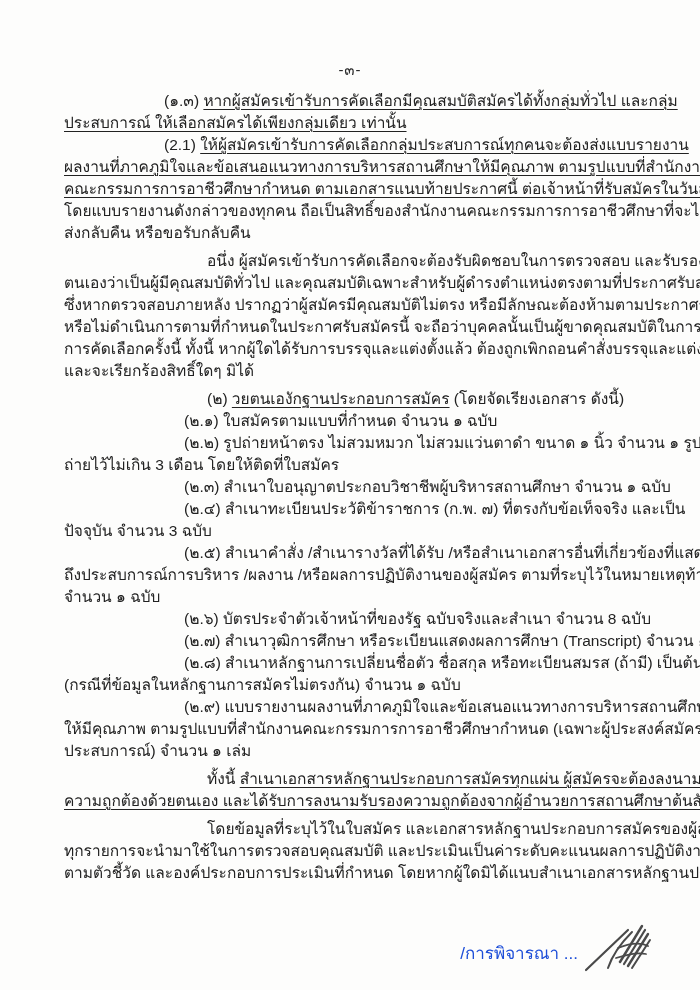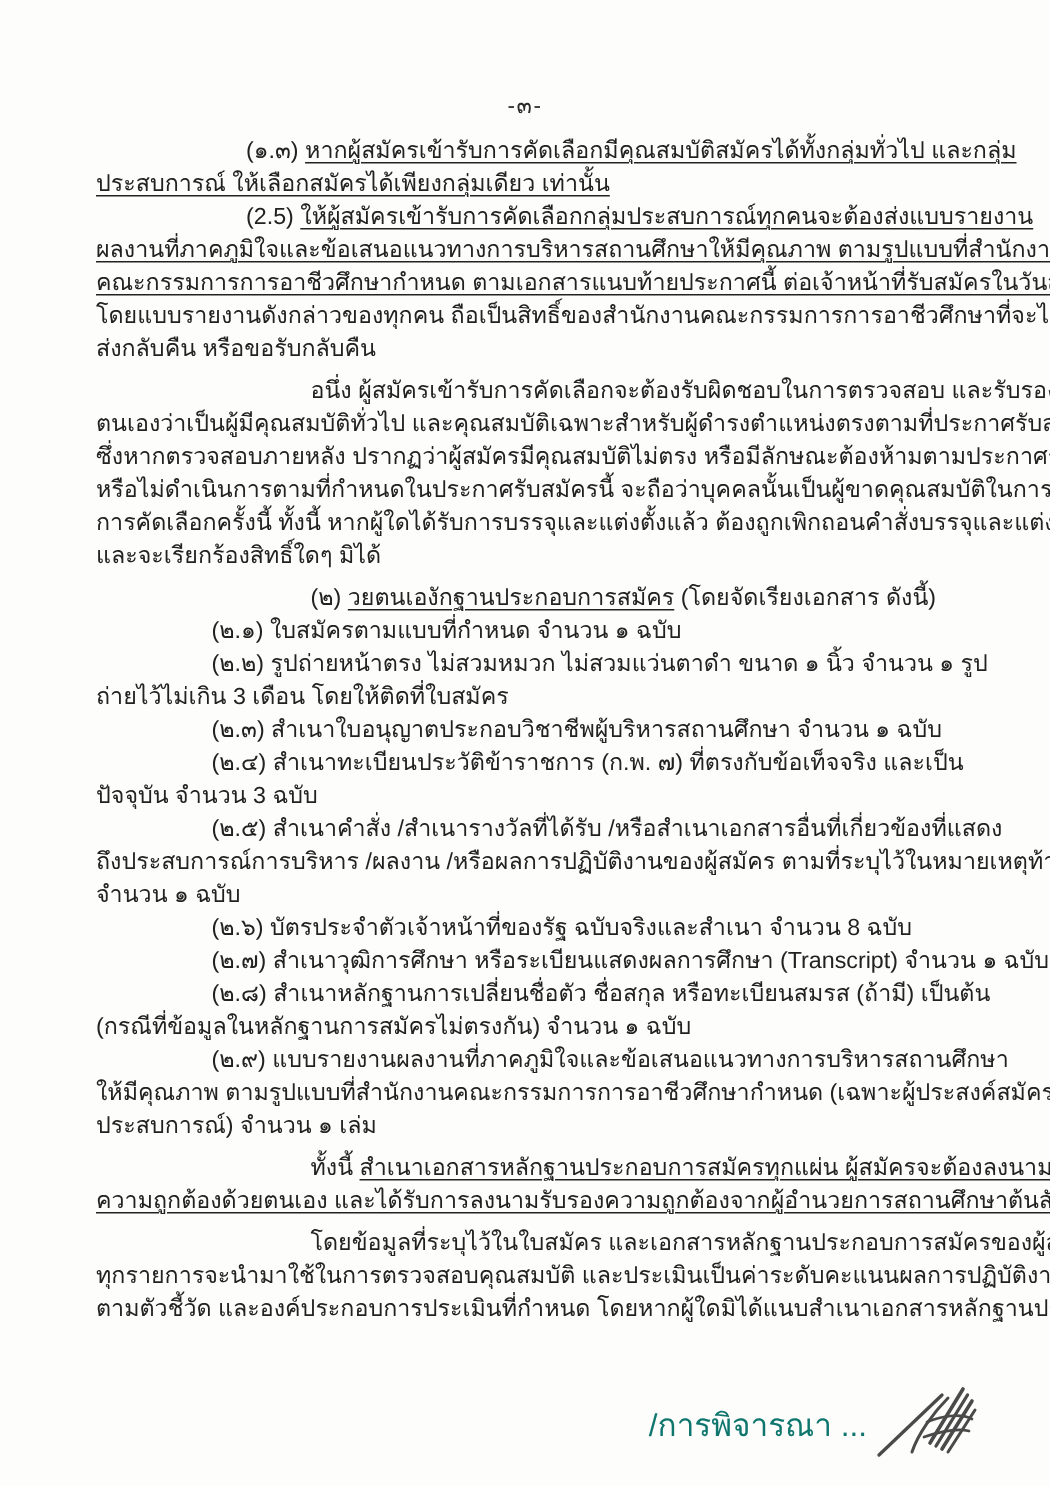--- a/index.html
+++ b/index.html
@@ -21,48 +21,48 @@
   .content{
     position:absolute;top:90px;left:64px;width:582px;
     font-size:15.5px;
   }
   .line{
     height:22px;line-height:22px;
     white-space:nowrap;overflow:visible;
   }
   .ind-item1{margin-left:100px;}
   .ind-para {margin-left:143px;}
-  .ind-item2{margin-left:77px;}
+  .ind-item2{margin-left:120px;}
   .gap{margin-top:6px;}
   .u{
     text-decoration:underline;
     text-decoration-thickness:1px;
     text-underline-offset:3px;
   }
   .footer{
     position:absolute;top:908px;left:0;width:652px;
-    text-align:right;font-size:21px;color:#0f766e;
+    text-align:right;font-size:17px;color:#1d4ed8;
   }
   .footer-inner{display:inline-flex;align-items:flex-end;gap:2px;}
   .sig{
     position:relative;top:10px;left:2px;
     width:72px;height:58px;
   }
 </style>
 </head>
 <body>
 
 <div class="page">
 
   <div class="page-number">-๓-</div>
 
   <div class="content" id="doc-body">
       <div class="line ind-item1"><span>(๑.๓) </span><span class="u">หากผู้สมัครเข้ารับการคัดเลือกมีคุณสมบัติสมัครได้ทั้งกลุ่มทั่วไป และกลุ่ม</span></div>
       <div class="line"><span class="u">ประสบการณ์ ให้เลือกสมัครได้เพียงกลุ่มเดียว เท่านั้น</span></div>
-      <div class="line ind-item1"><span>(2.5) </span><span class="u">ให้ผู้สมัครเข้ารับการคัดเลือกกลุ่มประสบการณ์ทุกคนจะต้องส่งแบบรายงาน</span></div>
+      <div class="line ind-item1"><span>(2.1) </span><span class="u">ให้ผู้สมัครเข้ารับการคัดเลือกกลุ่มประสบการณ์ทุกคนจะต้องส่งแบบรายงาน</span></div>
       <div class="line"><span class="u">ผลงานที่ภาคภูมิใจและข้อเสนอแนวทางการบริหารสถานศึกษาให้มีคุณภาพ ตามรูปแบบที่สำนักงาน</span></div>
       <div class="line"><span class="u">คณะกรรมการการอาชีวศึกษากำหนด ตามเอกสารแนบท้ายประกาศนี้ ต่อเจ้าหน้าที่รับสมัครในวันสมัคร</span></div>
       <div class="line"><span>โดยแบบรายงานดังกล่าวของทุกคน ถือเป็นสิทธิ์ของสำนักงานคณะกรรมการการอาชีวศึกษาที่จะไม่มีการ</span></div>
       <div class="line"><span>ส่งกลับคืน หรือขอรับกลับคืน</span></div>
       <div class="line ind-para gap"><span>อนึ่ง ผู้สมัครเข้ารับการคัดเลือกจะต้องรับผิดชอบในการตรวจสอบ และรับรอง</span></div>
       <div class="line"><span>ตนเองว่าเป็นผู้มีคุณสมบัติทั่วไป และคุณสมบัติเฉพาะสำหรับผู้ดำรงตำแหน่งตรงตามที่ประกาศรับสมัคร</span></div>
       <div class="line"><span>ซึ่งหากตรวจสอบภายหลัง ปรากฏว่าผู้สมัครมีคุณสมบัติไม่ตรง หรือมีลักษณะต้องห้ามตามประกาศรับสมัคร</span></div>
       <div class="line"><span>หรือไม่ดำเนินการตามที่กำหนดในประกาศรับสมัครนี้ จะถือว่าบุคคลนั้นเป็นผู้ขาดคุณสมบัติในการเข้ารับ</span></div>
       <div class="line"><span>การคัดเลือกครั้งนี้ ทั้งนี้ หากผู้ใดได้รับการบรรจุและแต่งตั้งแล้ว ต้องถูกเพิกถอนคำสั่งบรรจุและแต่งตั้ง</span></div>
       <div class="line"><span>และจะเรียกร้องสิทธิ์ใดๆ มิได้</span></div>

